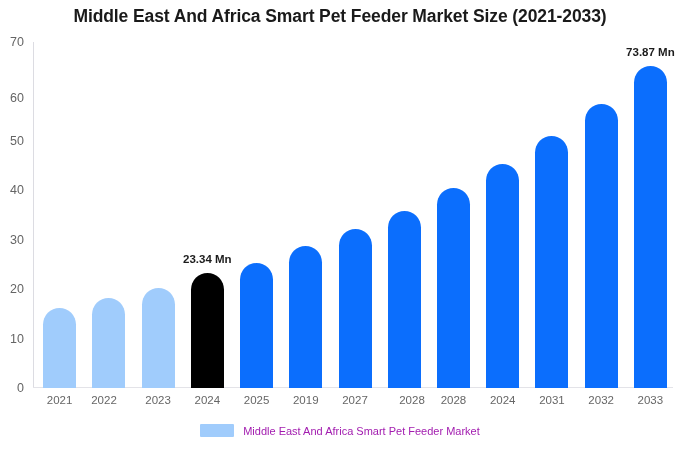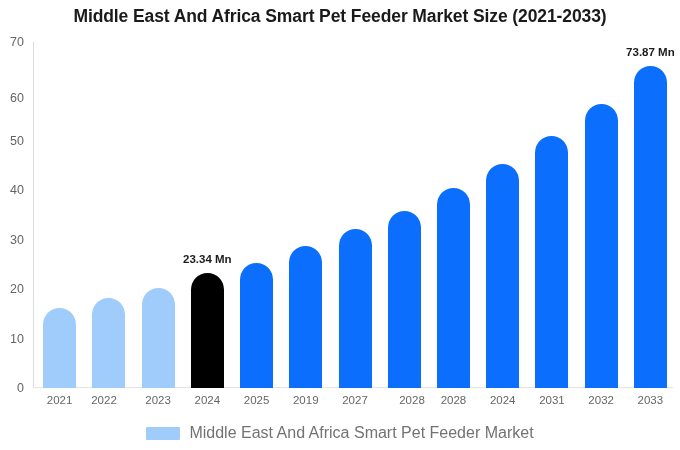--- a/index.html
+++ b/index.html
@@ -108,22 +108,22 @@
     align-items: center;
     justify-content: center;
     gap: 9px;
   }
   #legend-swatch {
     width: 34px;
     height: 13px;
     border-radius: 1px;
   }
   #legend-label {
-    font-size: 16px;
-    color: #737373;
+    font-size: 11px;
+    color: #a21caf;
     white-space: nowrap;
     text-align: right;
   }
 </style>
 </head>
 <body>
 
 <div id="chart-root">
 
   <div id="chart-title">Middle East And Africa Smart Pet Feeder Market Size (2021-2033)</div>

